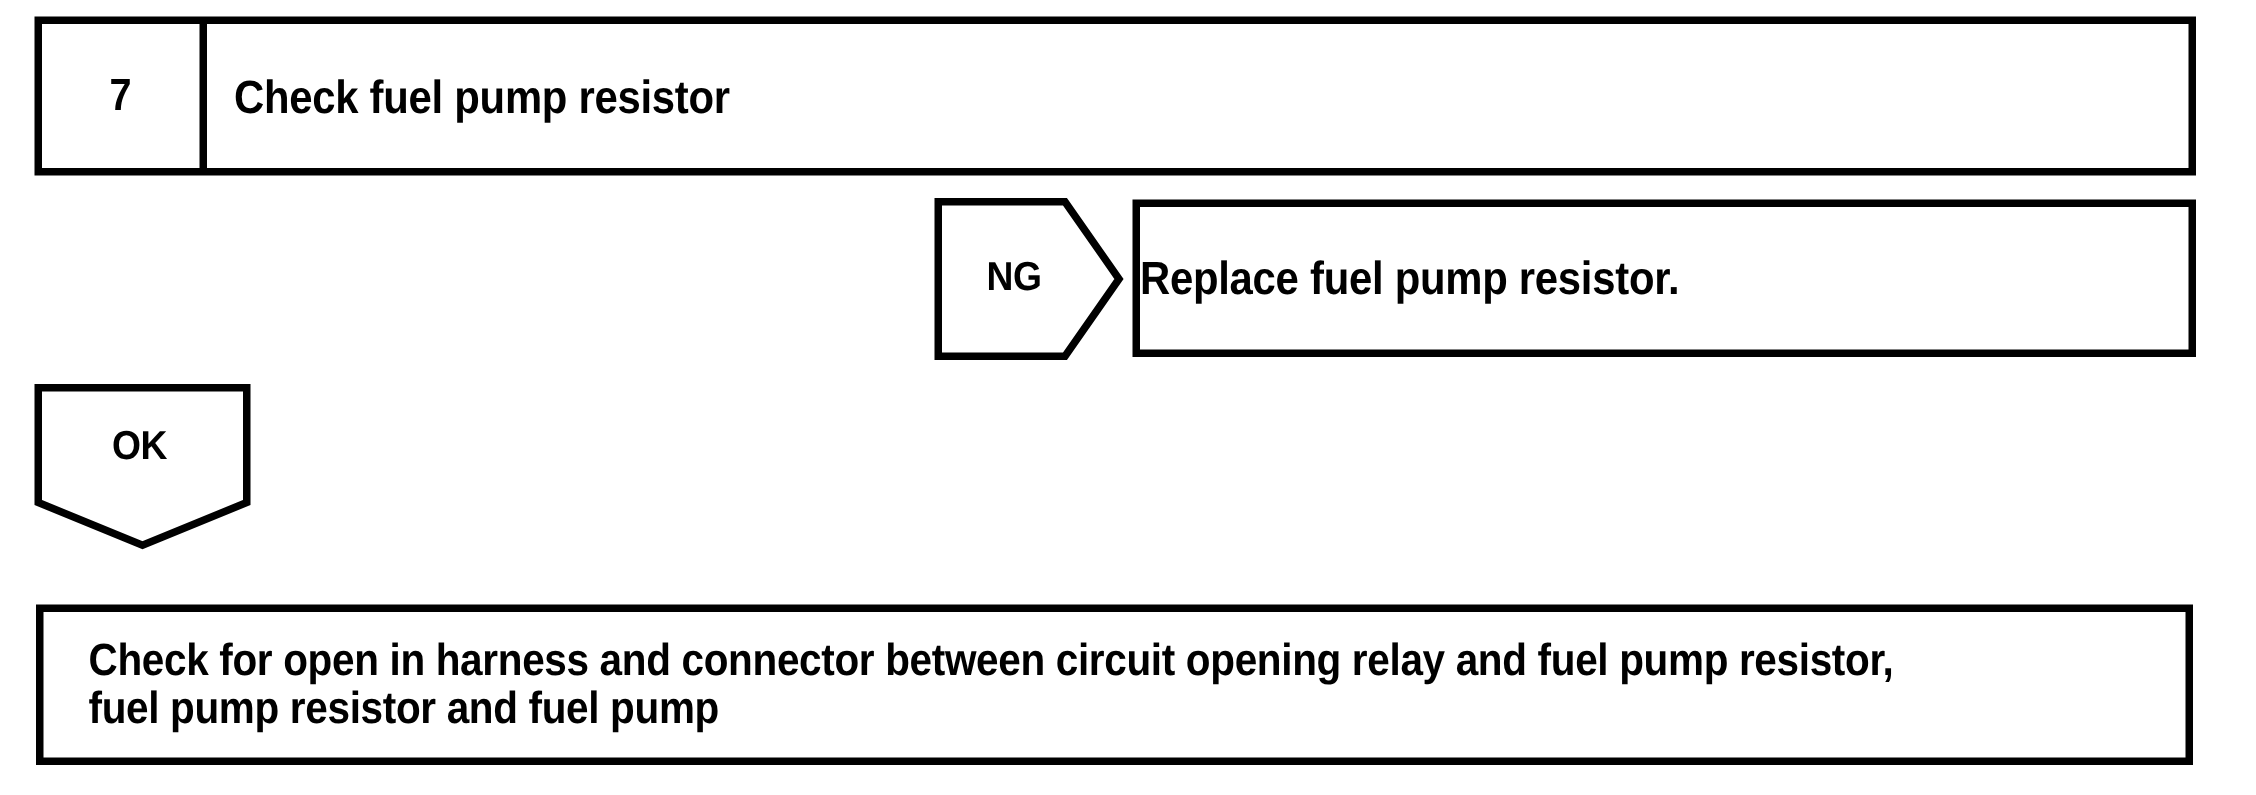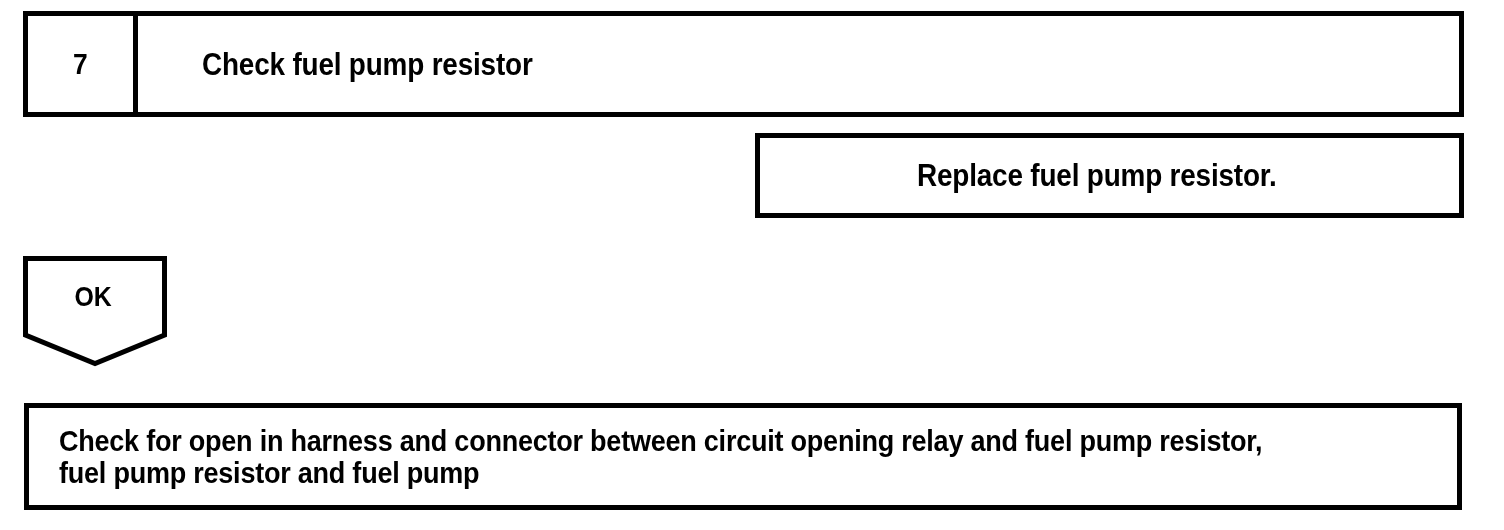--- a/index.html
+++ b/index.html
@@ -53,43 +53,40 @@
     color: #000000;
     letter-spacing: 0px;
     transform: scaleX(0.88);
     line-height: 1;
   }
   .step-title-cell {
     flex: 1 1 auto;
     display: flex;
     align-items: center;
     padding-left: 18px;
-    margin-left: 46px;
   }
   .step-title {
     font-size: 31px;
     font-weight: bold;
     color: #000000;
     letter-spacing: -0.2px;
     transform: scaleX(0.9);
     transform-origin: left center;
     white-space: nowrap;
     line-height: 1;
   }
 
   
   .result-box {
     left: 755px;
     top: 133px;
     width: 709px;
-    height: 85px;
+    height: 105px;
     display: flex;
     align-items: center;
-    padding-left: 14px;
-    justify-content: center;
   }
   .result-text {
     font-size: 31px;
     font-weight: bold;
     color: #000000;
     letter-spacing: -0.2px;
     transform: scaleX(0.9);
     transform-origin: left center;
     white-space: nowrap;
     line-height: 1;
@@ -166,20 +163,26 @@
 
   <div class="box step-box">
     <div class="step-number-cell">
       <span class="step-number">7</span>
     </div>
     <div class="step-title-cell">
       <span class="step-title">Check fuel pump resistor</span>
     </div>
   </div>
 
+  <div class="arrow arrow-ng">
+    <svg width="128" height="110" viewBox="0 0 128 110" aria-hidden="true">
+      <polygon points="3.5,3.5 88,3.5 124,55 88,106.5 3.5,106.5" fill="#ffffff" stroke="#000000" stroke-width="5" stroke-linejoin="miter"></polygon>
+    </svg>
+    <span class="arrow-label">NG</span>
+  </div>
 
   <div class="box result-box">
     <span class="result-text">Replace fuel pump resistor.</span>
   </div>
 
   <div class="arrow arrow-ok">
     <svg width="146" height="112" viewBox="0 0 146 112" aria-hidden="true">
       <polygon points="3.5,3.5 142.5,3.5 142.5,80 73,108.5 3.5,80" fill="#ffffff" stroke="#000000" stroke-width="5" stroke-linejoin="miter"></polygon>
     </svg>
     <span class="arrow-label">OK</span>

